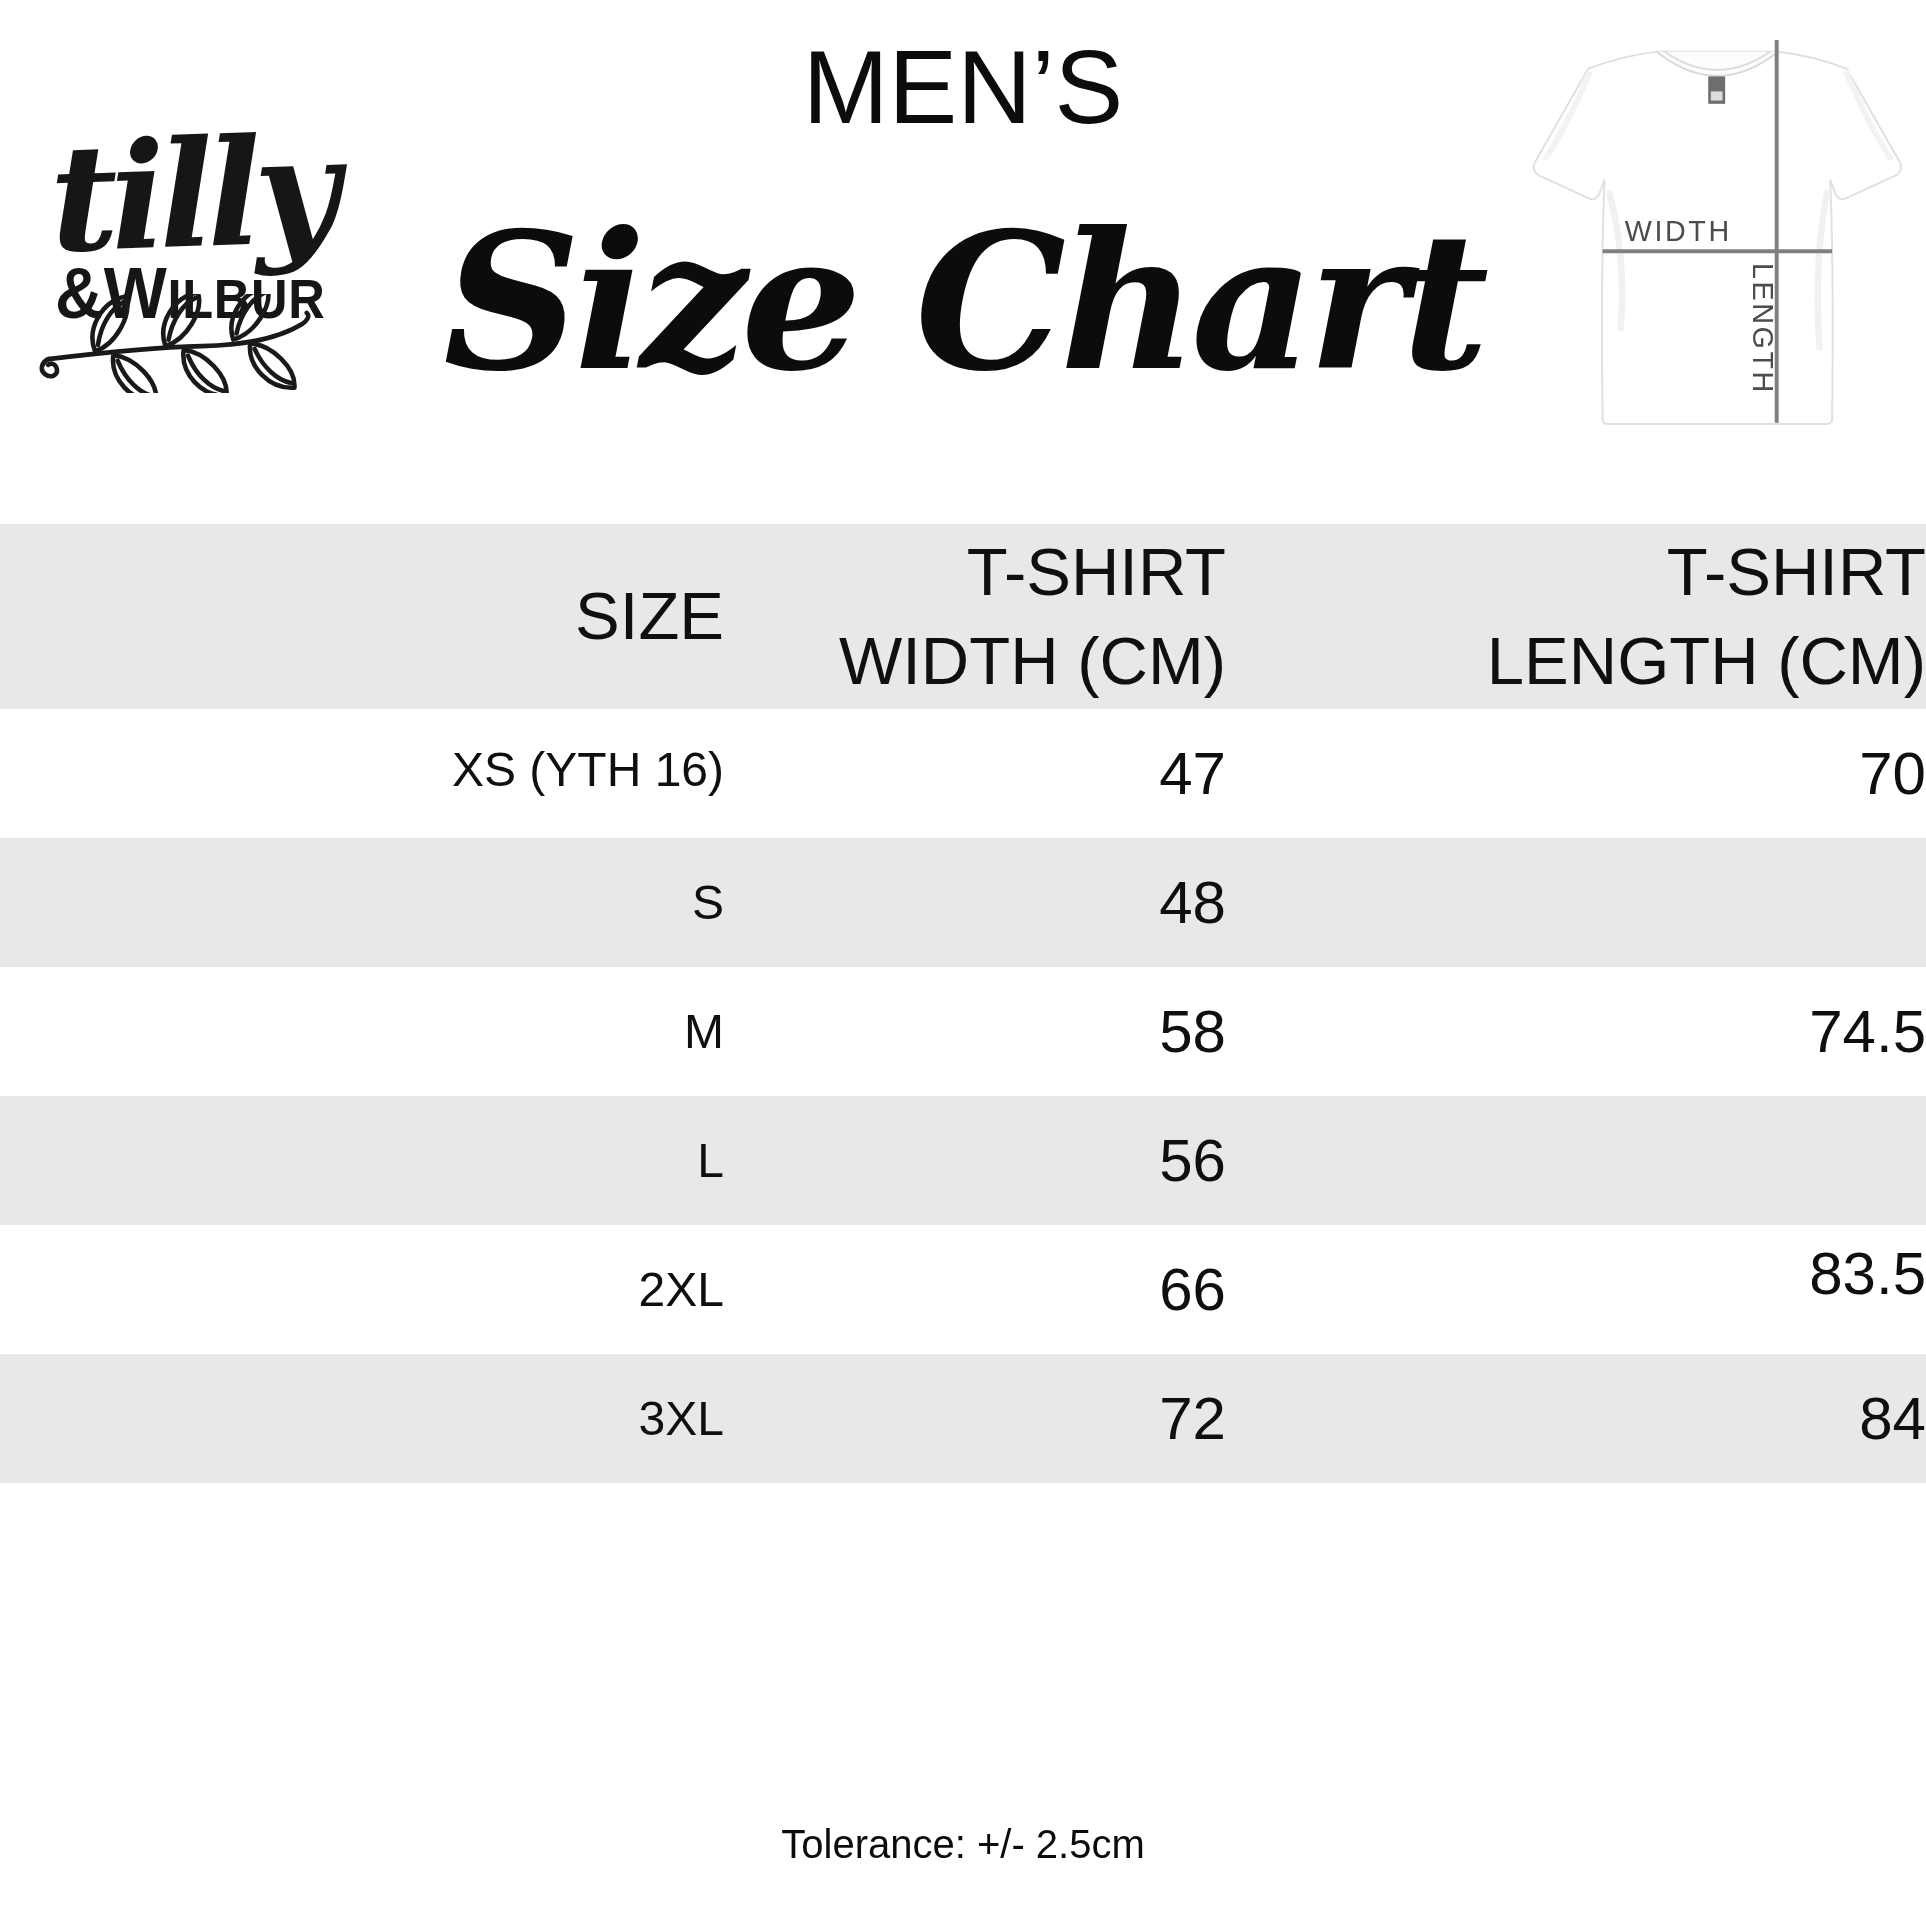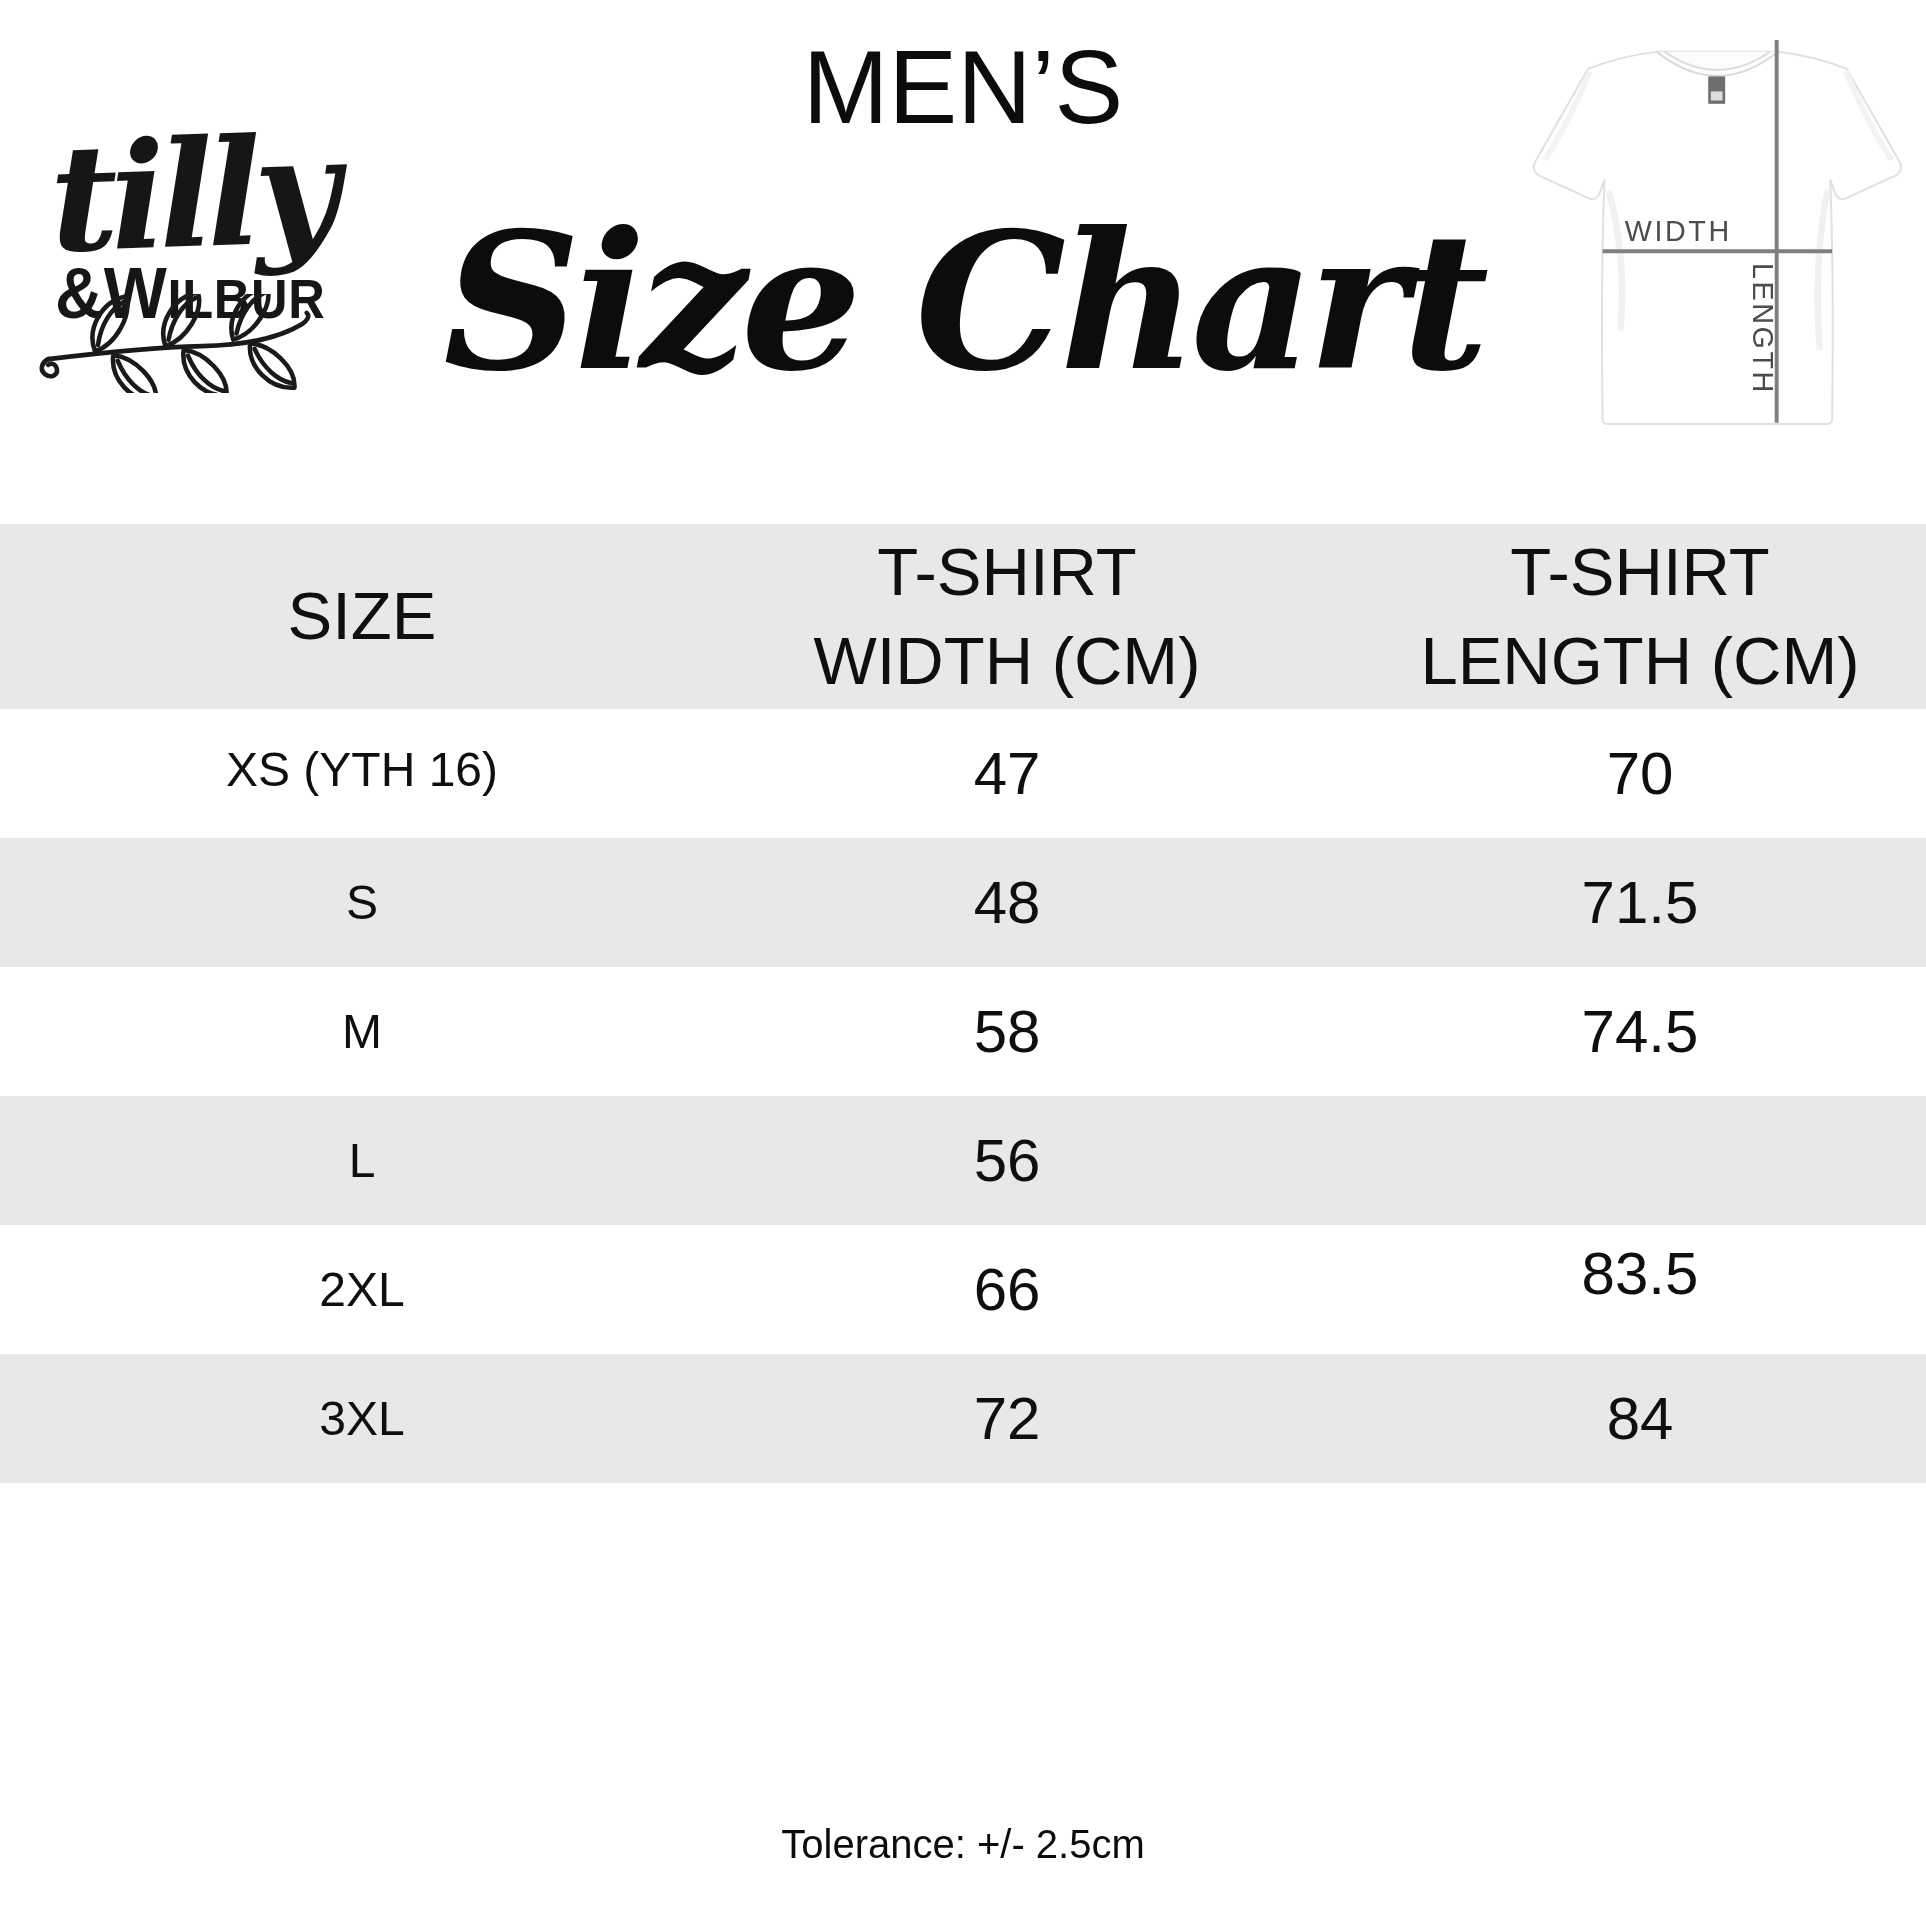--- a/index.html
+++ b/index.html
@@ -34,21 +34,21 @@
   }
   
   .tshirt-svg{position:absolute;left:1525px;top:23.5px;width:386px;height:410px;}
   .diagram-label{
     font-family:"Liberation Sans",sans-serif;font-size:44px;fill:#4c4c4c;letter-spacing:4px;
   }
   
   .tbl{position:absolute;left:0;top:524px;width:1926px;}
   .thead,.trow{
     display:grid;grid-template-columns:724px 502px 700px;
-    align-items:center;text-align:center;gap:32px;
+    align-items:center;text-align:right;
   }
   .thead{height:185px;background:#e8e8e8;font-size:67px;line-height:1.32;white-space:pre-line;}
   .trow{height:129px;font-size:60px;}
   .trow:nth-child(even){background:#e8e8e8;}
   .td-size{font-size:48px;}
   
   .trow:nth-child(1) .td-size{transform:translateY(-3.9px);}
   .trow:nth-child(5) .td-length{transform:translateY(-15.7px);}
   .trow:nth-child(7) .td-width,.trow:nth-child(7) .td-length{transform:translateY(-13px);}
   .trow:nth-child(7) .td-size{transform:translateY(7.8px);}
@@ -117,21 +117,20 @@
     </div>
     <div class="tbody">
       <div class="trow">
         <div class="td td-size">XS (YTH 16)</div>
         <div class="td td-width">47</div>
         <div class="td td-length">70</div>
       </div>
       <div class="trow">
         <div class="td td-size">S</div>
         <div class="td td-width">48</div>
-        <div class="td td-length">71.5</div>
       </div>
       <div class="trow">
         <div class="td td-size">M</div>
         <div class="td td-width">58</div>
         <div class="td td-length">74.5</div>
       </div>
       <div class="trow">
         <div class="td td-size">L</div>
         <div class="td td-width">56</div>
       </div>

